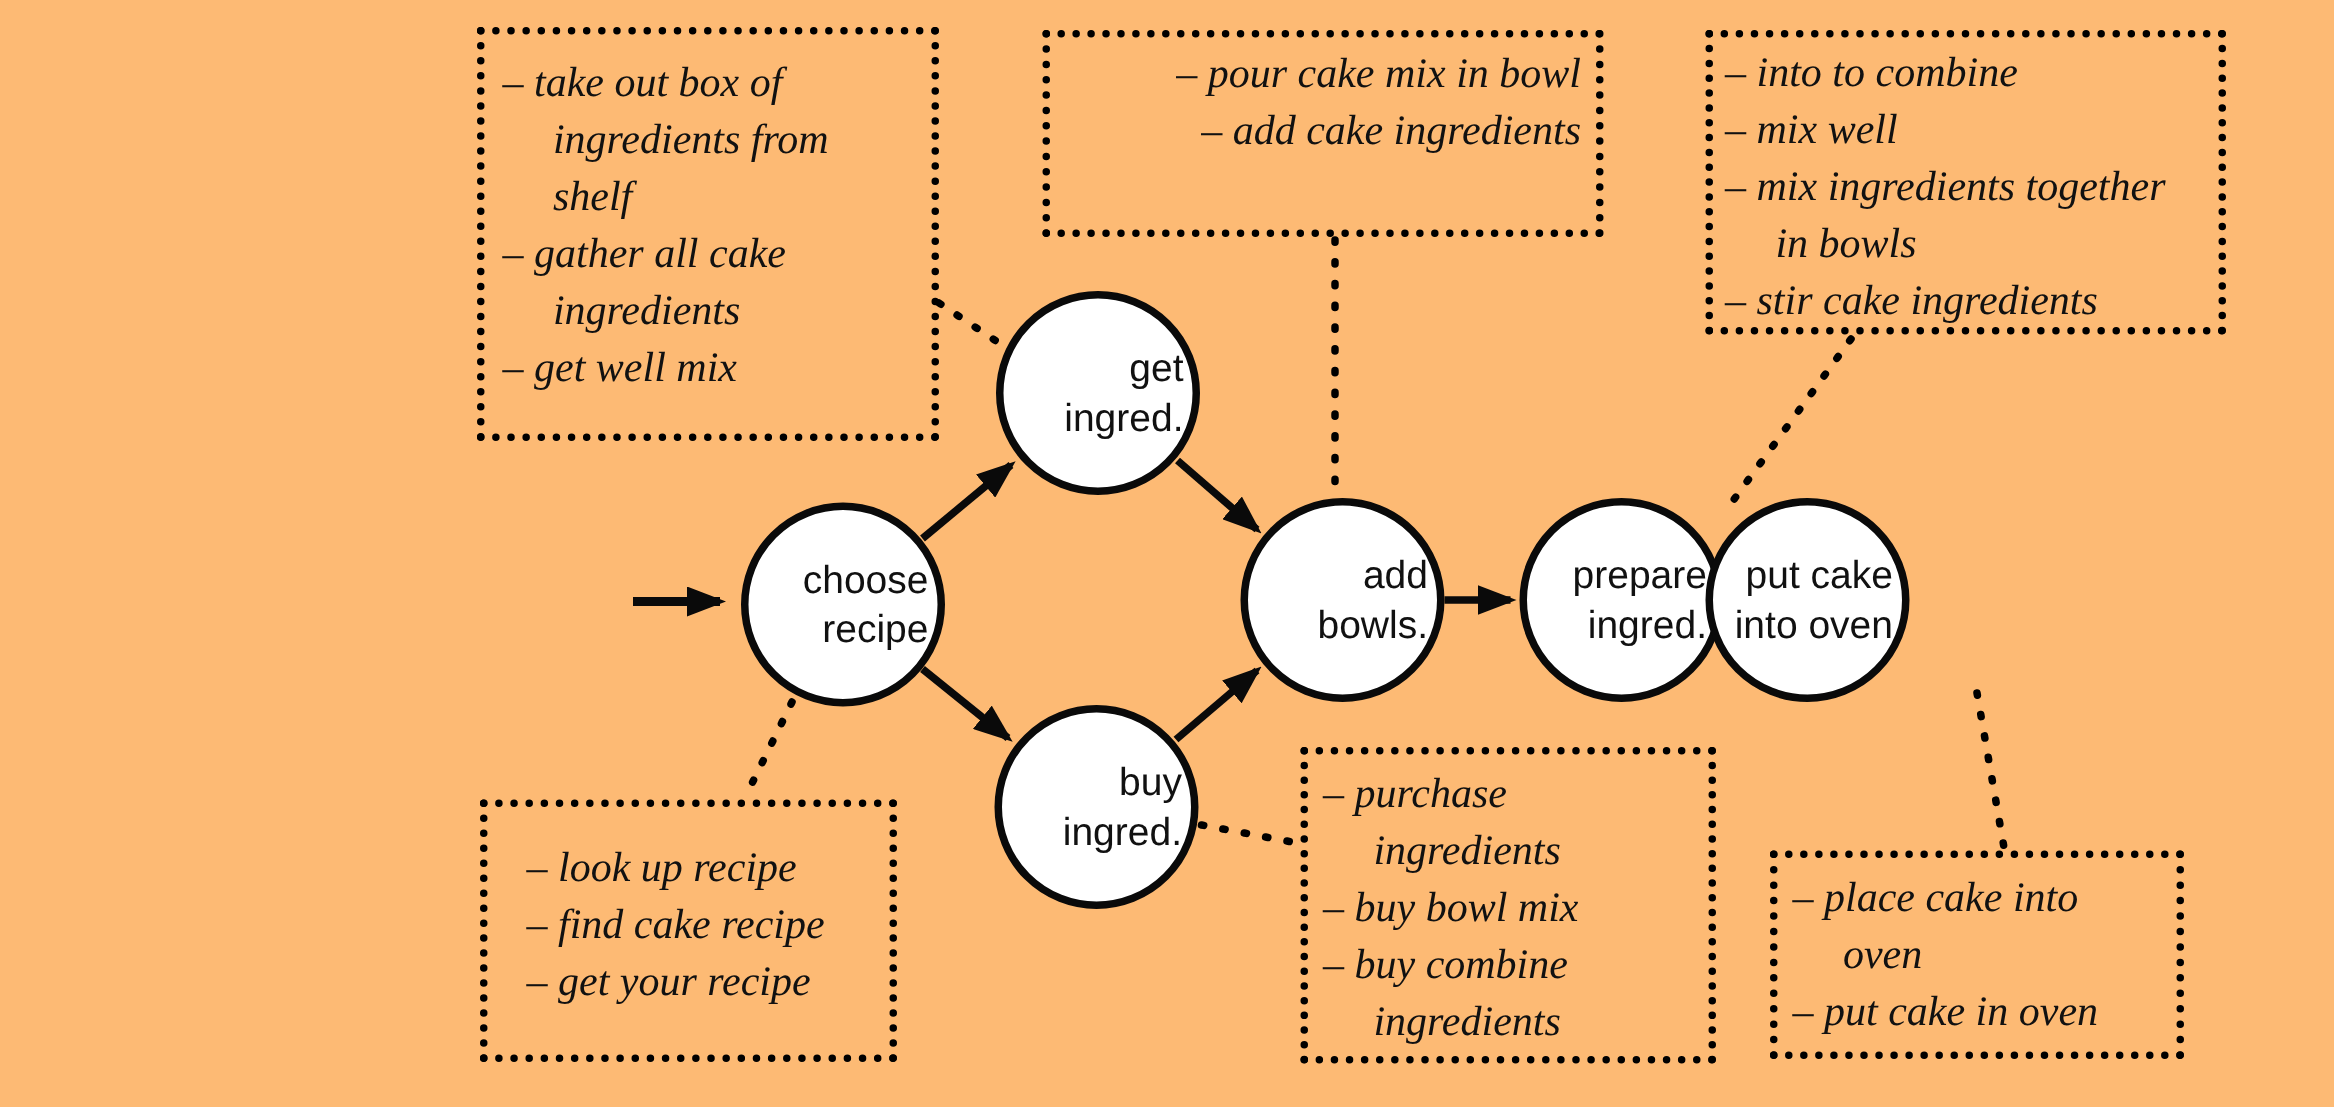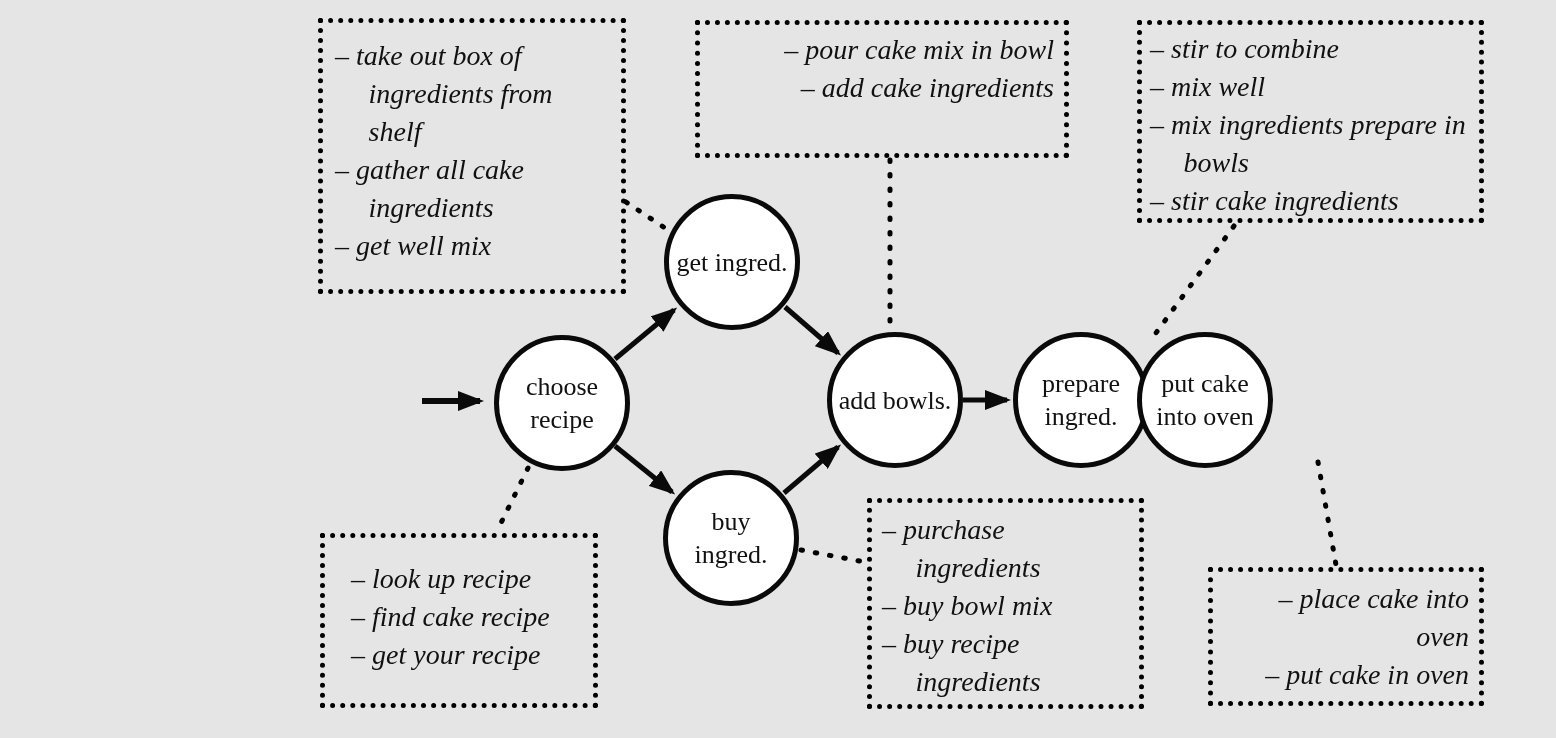--- a/index.html
+++ b/index.html
@@ -4,21 +4,21 @@
 <style>
   html, body {
     margin: 0;
     padding: 0;
     background: #ffffff;
   }
   #canvas {
     position: relative;
     width: 1556px;
     height: 738px;
-    background: #e5e5e5;
+    background: #fdba74;
     overflow: hidden;
     font-family: "Liberation Serif", serif;
   }
   #edges-layer {
     position: absolute;
     left: 0;
     top: 0;
     z-index: 1;
   }
   .anno {
@@ -43,22 +43,22 @@
     box-sizing: border-box;
     width: 136px;
     height: 136px;
     border: 5px solid #0a0a0a;
     border-radius: 50%;
     background: #ffffff;
     z-index: 3;
     display: flex;
     align-items: center;
     justify-content: center;
-    text-align: center;
-    font-family: Liberation Serif, serif;
+    text-align: right;
+    font-family: Liberation Sans, sans-serif;
     font-size: 26px;
     line-height: 33px;
     color: #111111;
   }
   .node .lbl {
     display: block;
     width: 114px;
   }
 </style>
 </head>
@@ -94,39 +94,39 @@
       <div class="anno-item">– gather all cake ingredients</div>
       <div class="anno-item">– get well mix</div>
     </div>
 
   <div class="anno" style="left:695px; top:20px; width:374px; height:138px; padding:6px 10px;text-align:right;">
       <div class="anno-item">– pour cake mix in bowl</div>
       <div class="anno-item">– add cake ingredients</div>
     </div>
 
   <div class="anno" style="left:1137px; top:20px; width:347px; height:203px; padding:5px 8px;">
-      <div class="anno-item">– stir to combine</div>
+      <div class="anno-item">– into to combine</div>
       <div class="anno-item">– mix well</div>
-      <div class="anno-item">– mix ingredients prepare in bowls</div>
+      <div class="anno-item">– mix ingredients together in bowls</div>
       <div class="anno-item">– stir cake ingredients</div>
     </div>
 
   <div class="anno" style="left:320px; top:533px; width:278px; height:175px; padding:22px 8px 10px 26px;">
       <div class="anno-item">– look up recipe</div>
       <div class="anno-item">– find cake recipe</div>
       <div class="anno-item">– get your recipe</div>
     </div>
 
   <div class="anno" style="left:867px; top:498px; width:277px; height:211px; padding:8px 10px;">
       <div class="anno-item">– purchase ingredients</div>
       <div class="anno-item">– buy bowl mix</div>
-      <div class="anno-item">– buy recipe ingredients</div>
+      <div class="anno-item">– buy combine ingredients</div>
     </div>
 
-  <div class="anno" style="left:1208px; top:567px; width:276px; height:139px; padding:8px 10px;text-align:right;">
+  <div class="anno" style="left:1180px; top:567px; width:276px; height:139px; padding:8px 10px;">
       <div class="anno-item">– place cake into oven</div>
       <div class="anno-item">– put cake in oven</div>
     </div>
 
   <div class="node" style="left:494px; top:335px;">
     <span class="lbl">choose recipe</span>
   </div>
 
   <div class="node" style="left:664px; top:194px;">
     <span class="lbl">get ingred.</span>

